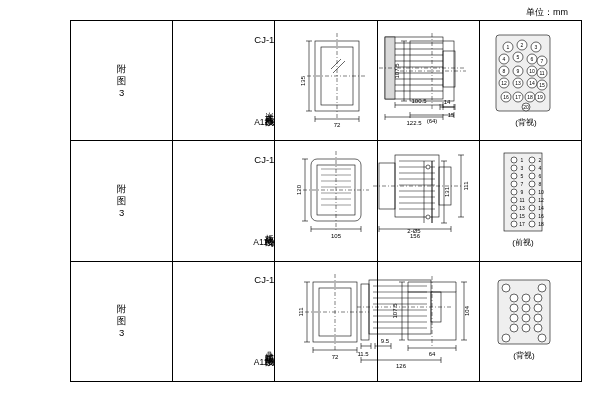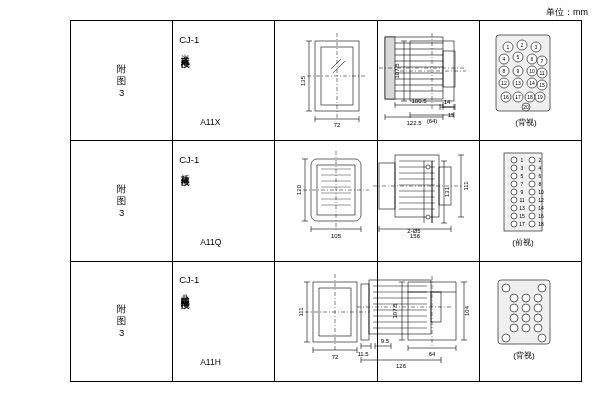--- a/index.html
+++ b/index.html
@@ -1,35 +1,35 @@
 <!DOCTYPE html>
 <html><head>
 <meta charset="utf-8">
 <style>
   html,body{margin:0;padding:0;background:#ffffff;}
   body{width:600px;height:400px;font-family:"Liberation Sans","DejaVu Sans",sans-serif;color:#000;}
   #root{position:relative;width:600px;height:400px;}
 
-  .unit{position:absolute;right:12px;top:6px;font-size:9px;color:#000;}
+  .unit{position:absolute;right:32px;top:6px;font-size:9px;color:#000;}
 
   table.main{position:absolute;left:70px;top:20px;border-collapse:collapse;
              width:512px;height:362px;table-layout:fixed;}
   table.main td,table.main th{border:1px solid #000;padding:0;vertical-align:middle;text-align:center;}
   .hdr{height:20px;font-size:10px;font-weight:normal;letter-spacing:1px;}
   .c1{width:40px;}
   .c2{width:58px;}
   .c3{width:216px;}
   .c4{width:110px;}
   .c5{width:88px;}
 
   .rowh{height:114px;}
   .idcell{font-size:9.5px;}
   .idcell .tw{display:inline-block;width:11px;text-align:center;line-height:12px;}
 
-  .struct{font-size:9px;line-height:11px;text-align:left;padding-left:6px;}
+  .struct{font-size:9px;line-height:11px;text-align:right;padding-left:6px;}
   .struct .model{font-size:9.5px;margin-bottom:2px;}
   .struct .desc{writing-mode:vertical-rl;text-orientation:upright;letter-spacing:1px;height:64px;display:inline-block;}
   .struct .code{font-size:8.5px;margin-top:3px;margin-left:21px;}
 
   .cellwrap{position:relative;width:100%;height:100%;}
   svg{display:block;}
   .ln{stroke:#000;fill:none;}
   .thin{stroke-width:0.6;}
   .med{stroke-width:1;}
   .dash{stroke-dasharray:4 2 1 2;stroke-width:0.5;}

